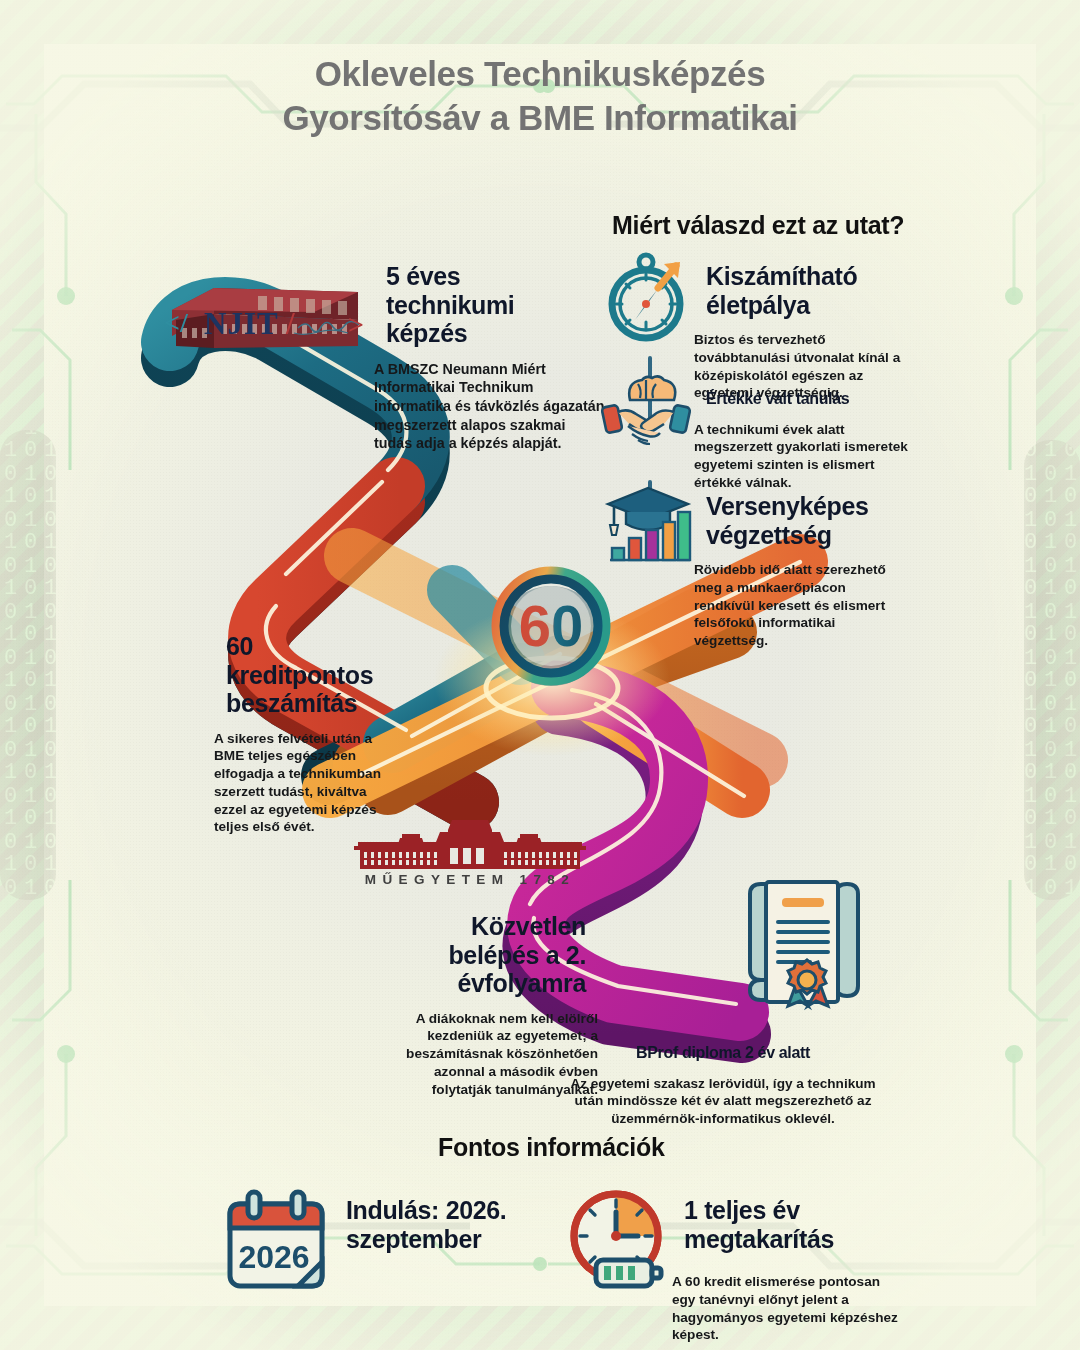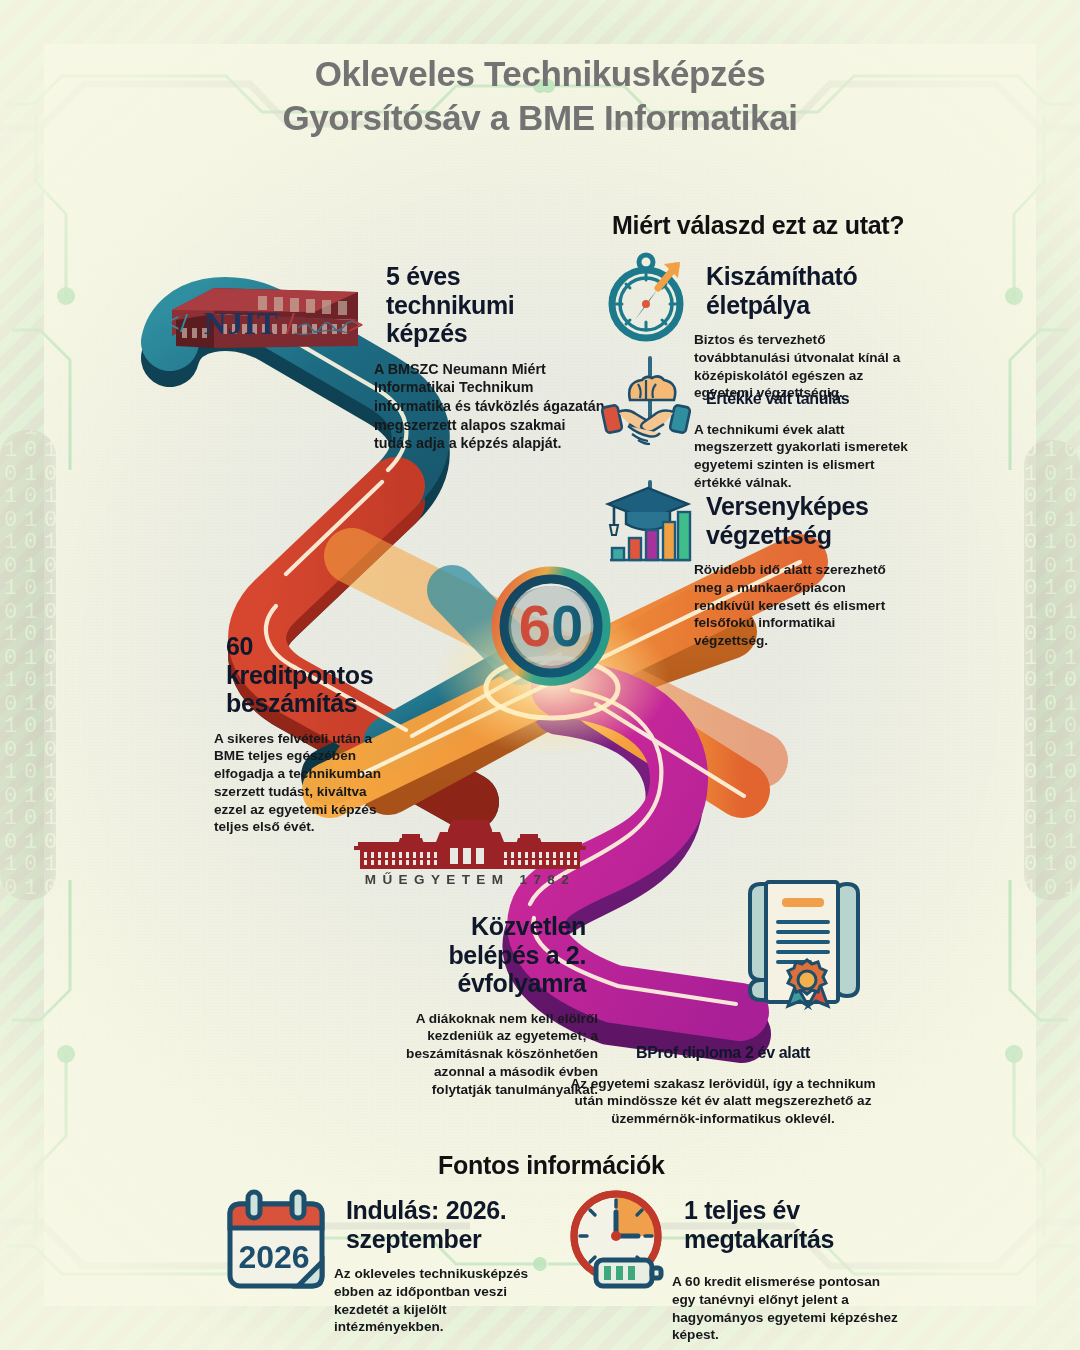--- a/index.html
+++ b/index.html
@@ -22,21 +22,21 @@
   .vignette{position:absolute;inset:0;
     background:radial-gradient(ellipse 70% 60% at 50% 50%, rgba(255,255,255,0) 58%, rgba(246,247,228,.85) 92%);
   }
 
   
   .title{position:absolute;left:50%;transform:translateX(-50%);top:52px;width:740px;
     text-align:center;color:#737373;font-weight:700;font-size:35px;line-height:1.27;
     letter-spacing:-.4px;}
   .sec-head{position:absolute;font-weight:700;color:#111;font-size:25px;letter-spacing:-.3px;}
   #why-head{left:612px;top:211px;}
-  #info-head{left:438px;top:1133px;margin-top:18px;}
+  #info-head{left:438px;top:1133px;}
 
   .blk{position:absolute;}
   .blk h3{margin:12px;font-weight:700;color:#0f172a;letter-spacing:-.35px;}
   .blk p{margin:0;font-weight:700;color:#16181a;}
 
   .h-lg{font-size:25px;line-height:1.14;}
   .h-md{font-size:16px;line-height:1.16;}
   .p-sm{font-size:14.3px;line-height:1.31;}
   .p-xs{font-size:13.6px;line-height:1.31;}
 
@@ -497,21 +497,20 @@
   <svg class="ico" style="left:224px;top:1188px;width:104px;height:104px;" viewBox="0 0 104 104">
     <rect x="6" y="16" width="92" height="82" rx="10" fill="#f2f3e6" stroke="#1d4e6b" stroke-width="5"></rect>
     <path d="M6 40 V26 q0 -10 10 -10 h72 q10 0 10 10 v14 z" fill="#d9533c" stroke="#1d4e6b" stroke-width="5"></path>
     <rect x="24" y="4" width="12" height="26" rx="6" fill="#cfe3dd" stroke="#1d4e6b" stroke-width="5"></rect>
     <rect x="68" y="4" width="12" height="26" rx="6" fill="#cfe3dd" stroke="#1d4e6b" stroke-width="5"></rect>
     <path d="M74 98 l24 -24 v14 q0 10 -10 10 z" fill="#cfe3dd" stroke="#1d4e6b" stroke-width="5"></path>
     <text x="50" y="80" text-anchor="middle" font-family="'Liberation Sans',sans-serif" font-size="32" font-weight="700" fill="#1d4e6b">2026</text>
   </svg>
   <div class="blk" style="left:334px;top:1184px;width:210px;">
     <h3 class="h-lg">Indulás: 2026. szeptember</h3>
-    <p class="p-xs" style="margin-top:4px;">Az okleveles technikusképzés ebben az időpontban veszi kezdetét a kijelölt intézményekben.</p>
   </div>
 
   <svg class="ico" style="left:566px;top:1186px;width:106px;height:106px;" viewBox="0 0 106 106">
     <circle cx="50" cy="50" r="42" fill="#f2f3e6" stroke="#c0392b" stroke-width="7"></circle>
     <path d="M50 50 L50 8 A42 42 0 0 1 92 50 Z" fill="#f0a04a"></path>
     <circle cx="50" cy="50" r="42" fill="none" stroke="#c0392b" stroke-width="7"></circle>
     <g stroke="#1d4e6b" stroke-width="3.4" stroke-linecap="round">
       <path d="M50 14 v7"></path>
         <path d="M50 86 v-7"></path>
         <path d="M14 50 h7"></path>

